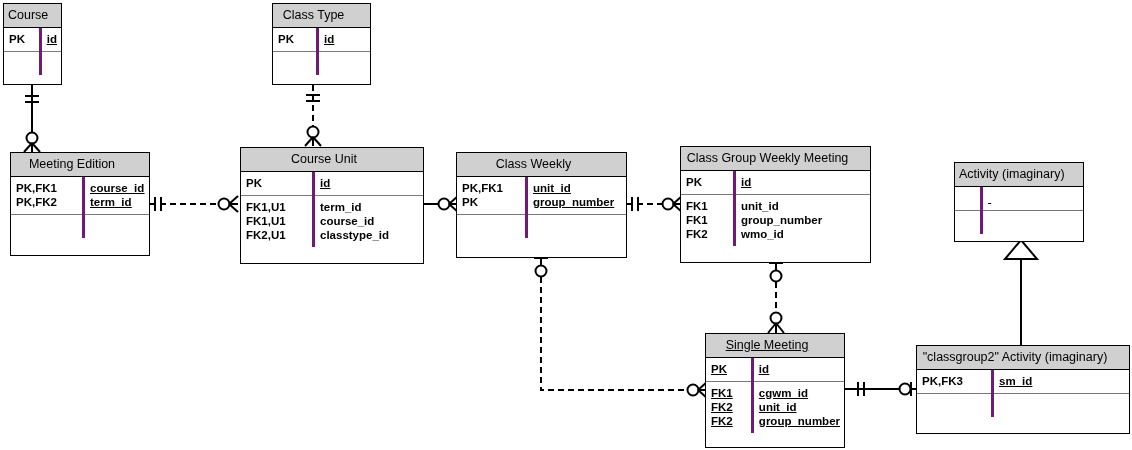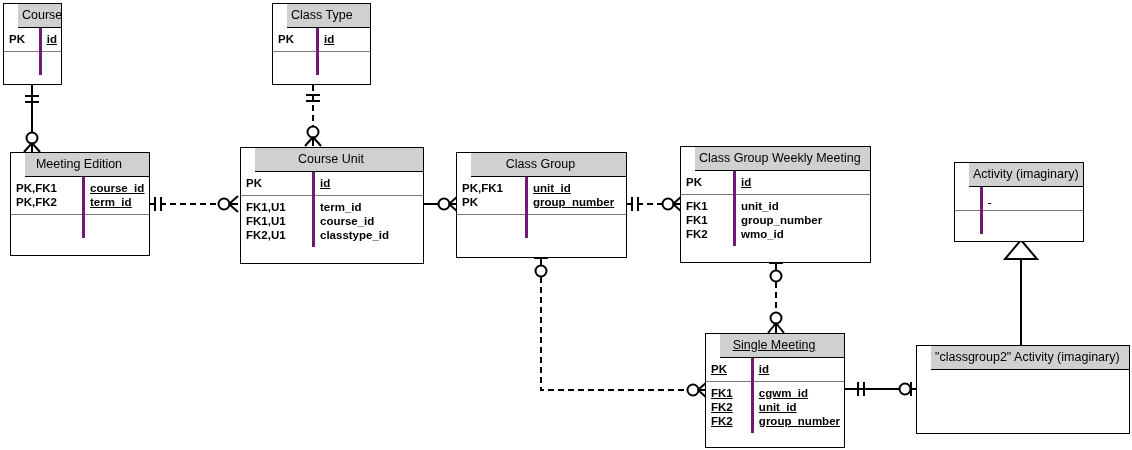--- a/index.html
+++ b/index.html
@@ -33,21 +33,20 @@
   .ent-title {
     box-sizing: border-box;
     background: #d0d0d0;
     border-bottom: 1px solid #000000;
     text-align: center;
     font-size: 12.5px;
     color: #000000;
     line-height: 1;
     padding: 5px 20px 5px 4px;
     white-space: nowrap;
-    margin-left: 14px;
   }
   .ent-body {
     display: table;
     width: 100%;
     border-collapse: collapse;
   }
   .ent-section {
     display: table-row;
   }
   .sec-key, .sec-val {
@@ -236,21 +235,21 @@
             <div class="sec-key" style="width: 62px;"><div class="lbl-line">PK</div></div>
             <div class="sec-val"><div class="lbl-line" style="text-decoration: none;"><span style="text-decoration: underline;">id</span></div></div>
           </div>
           <div class="ent-section fk-row divider-row">
             <div class="sec-key" style="width: 62px;"><div class="lbl-line">FK1,U1</div><div class="lbl-line">FK1,U1</div><div class="lbl-line">FK2,U1</div></div>
             <div class="sec-val"><div class="lbl-line">term_id</div><div class="lbl-line">course_id</div><div class="lbl-line">classtype_id</div></div>
           </div>
         </div>
       </div>
       <div class="entity" style="left: 456px; top: 152px; width: 171px; height: 106px;">
-        <div class="ent-title">Class Group</div>
+        <div class="ent-title">Class Weekly</div>
         <div class="ent-body">
           <div class="ent-section pk-row">
             <div class="sec-key" style="width: 59px;"><div class="lbl-line">PK,FK1</div><div class="lbl-line">PK</div></div>
             <div class="sec-val"><div class="lbl-line" style="text-decoration: none;"><span style="text-decoration: underline;">unit_id</span></div><div class="lbl-line" style="text-decoration: none;"><span style="text-decoration: underline;">group_number</span></div></div>
           </div>
           <div class="ent-section fk-row divider-row plain-row">
             <div class="sec-key" style="width: 59px;"><div class="lbl-line empty-cell">&nbsp;</div></div>
             <div class="sec-val"><div class="lbl-line empty-cell">&nbsp;</div></div>
           </div>
         </div>
@@ -289,16 +288,26 @@
             <div class="sec-val"><div class="lbl-line" style="text-decoration: none;"><span style="text-decoration: underline;">id</span></div></div>
           </div>
           <div class="ent-section fk-row divider-row">
             <div class="sec-key" style="width: 42px;"><div class="lbl-line">FK1</div><div class="lbl-line">FK2</div><div class="lbl-line">FK2</div></div>
             <div class="sec-val"><div class="lbl-line">cgwm_id</div><div class="lbl-line">unit_id</div><div class="lbl-line">group_number</div></div>
           </div>
         </div>
       </div>
       <div class="entity" style="left: 916px; top: 345px; width: 214px; height: 89px;">
         <div class="ent-title">"classgroup2" Activity (imaginary)</div>
+        <div class="ent-body">
+          <div class="ent-section pk-row">
+            <div class="sec-key" style="width: 65px;"><div class="lbl-line">PK,FK3</div></div>
+            <div class="sec-val"><div class="lbl-line" style="text-decoration: none;"><span style="text-decoration: underline;">sm_id</span></div></div>
+          </div>
+          <div class="ent-section fk-row divider-row plain-row">
+            <div class="sec-key" style="width: 65px;"><div class="lbl-line empty-cell">&nbsp;</div></div>
+            <div class="sec-val"><div class="lbl-line empty-cell">&nbsp;</div></div>
+          </div>
+        </div>
       </div>
     </div>
 
 </div>
 
 </body></html>

